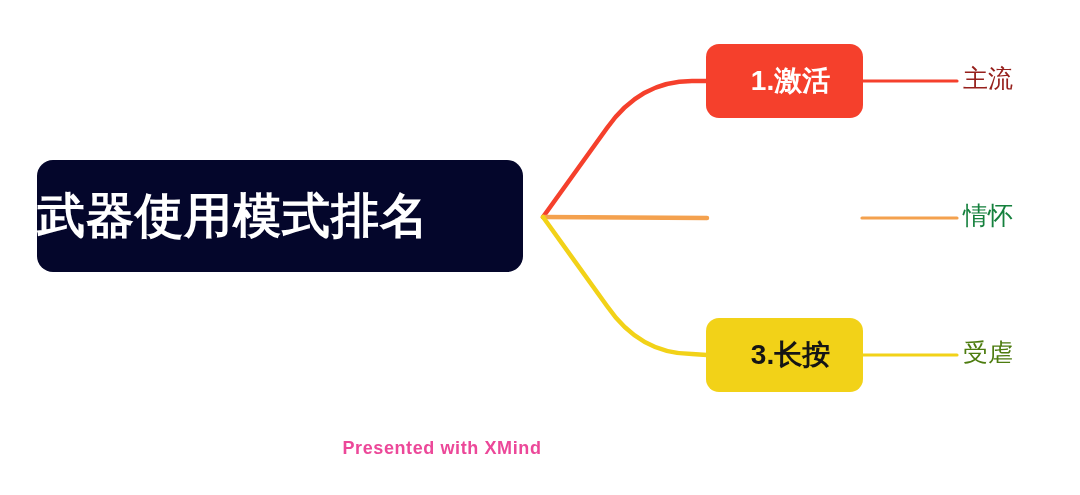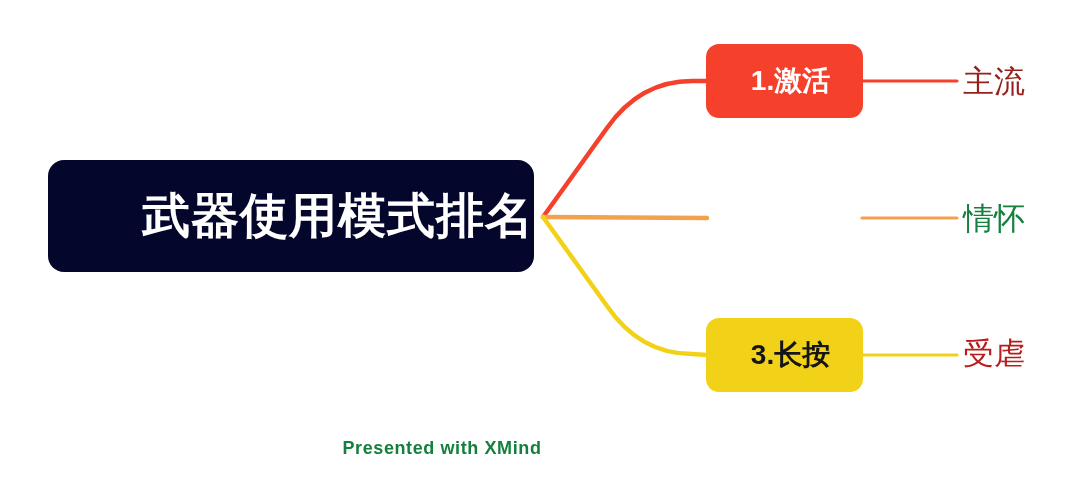--- a/index.html
+++ b/index.html
@@ -25,29 +25,29 @@
     left: 0;
     top: 0;
     width: 1080px;
     height: 495px;
     pointer-events: none;
   }
 
   
   .root-node {
     position: absolute;
-    left: 48px;
+    left: 37px;
     top: 160px;
     width: 486px;
     height: 112px;
     background: #04062b;
     border-radius: 16px;
     display: flex;
     align-items: center;
-    justify-content: flex-end;
+    justify-content: flex-start;
   }
   .root-label {
     color: #ffffff;
     font-size: 48px;
     font-weight: bold;
     letter-spacing: 1px;
     line-height: 1;
     white-space: nowrap;
   }
 
@@ -73,37 +73,37 @@
   #branch-node-1 { top: 181px; background: #f4a14e; }
   #branch-node-2 { top: 318px; background: #f2d218; }
   #branch-node-0 .branch-label { color: #ffffff; }
   #branch-node-1 .branch-label { color: #151515; }
   #branch-node-2 .branch-label { color: #151515; }
 
   
   .leaf-label {
     position: absolute;
     left: 963px;
-    font-size: 31px;
+    font-size: 25px;
     font-weight: normal;
     line-height: 1;
     white-space: nowrap;
   }
   #leaf-label-0 { top: 66px;  color: #96201c; }
   #leaf-label-1 { top: 203px; color: #15803d; }
-  #leaf-label-2 { top: 340px; color: #b91c1c; font-family: Liberation Mono, monospace; }
+  #leaf-label-2 { top: 340px; color: #4d7c0f; }
 
   
   .watermark {
     position: absolute;
     left: 0;
     top: 438px;
     width: 884px;
     text-align: center;
-    color: #15803d;
+    color: #ec4899;
     font-size: 18px;
     font-weight: bold;
     letter-spacing: 0.6px;
   }
 </style>
 </head>
 <body>
 
 <div id="mindmap-canvas">
 

